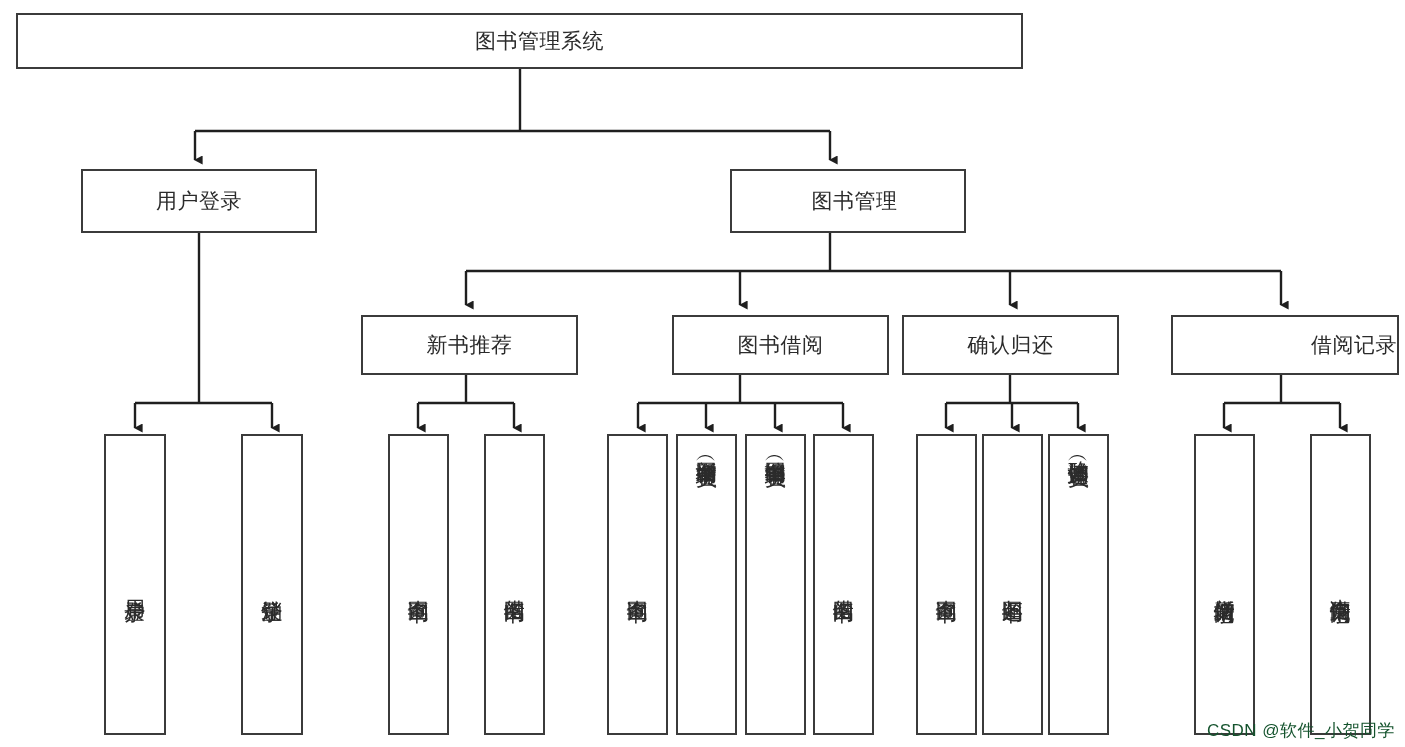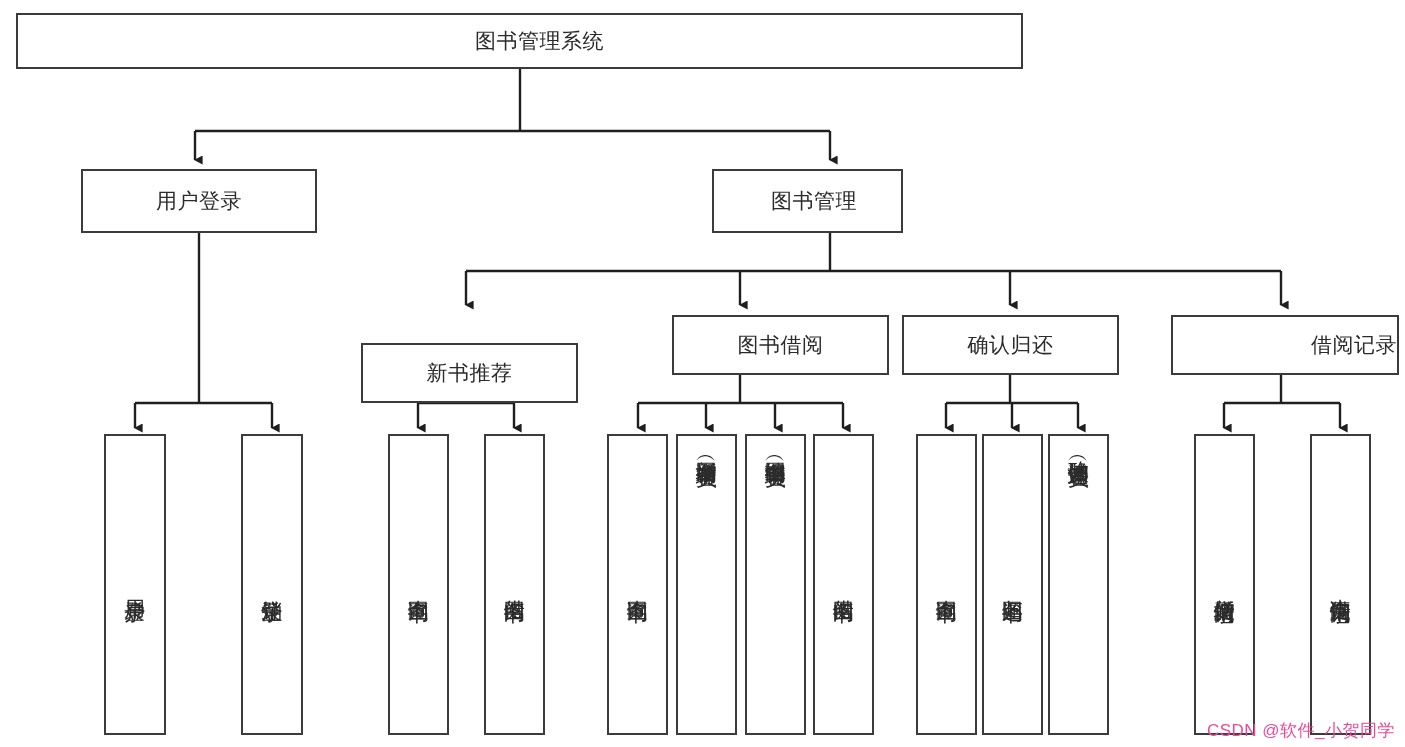--- a/index.html
+++ b/index.html
@@ -63,21 +63,21 @@
   }
   .node.leaf-center.vertical {
     align-items: center;
     padding-top: 0;
   }
   .watermark {
     position: absolute;
     right: 10px;
     bottom: 5px;
     font-size: 17px;
-    color: #ec4899;
+    color: #14532d;
     letter-spacing: 0.5px;
     white-space: nowrap;
   }
 </style>
 </head>
 <body>
 
 <div id="diagram-root">
 
   <svg class="connectors" viewBox="0 0 1405 747">
@@ -131,25 +131,25 @@
   </svg>
 
   <div class="node horizontal" style="left:16px; top:13px; width:1007px; height:56px;padding-left:40px;">
     <span class="node-label">图书管理系统</span>
   </div>
 
   <div class="node horizontal" style="left:81px; top:169px; width:236px; height:64px;">
     <span class="node-label">用户登录</span>
   </div>
 
-  <div class="node horizontal" style="left:712px; top:169px; width:191px; height:64px;padding-left:13px;">
+  <div class="node horizontal" style="left:730px; top:169px; width:236px; height:64px;padding-left:13px;">
     <span class="node-label">图书管理</span>
   </div>
 
-  <div class="node horizontal" style="left:361px; top:315px; width:217px; height:60px;margin-top:28px;">
+  <div class="node horizontal" style="left:361px; top:315px; width:217px; height:60px;">
     <span class="node-label">新书推荐</span>
   </div>
 
   <div class="node horizontal" style="left:632px; top:315px; width:217px; height:60px;margin-left:40px;">
     <span class="node-label">图书借阅</span>
   </div>
 
   <div class="node horizontal" style="left:902px; top:315px; width:217px; height:60px;">
     <span class="node-label">确认归还</span>
   </div>

